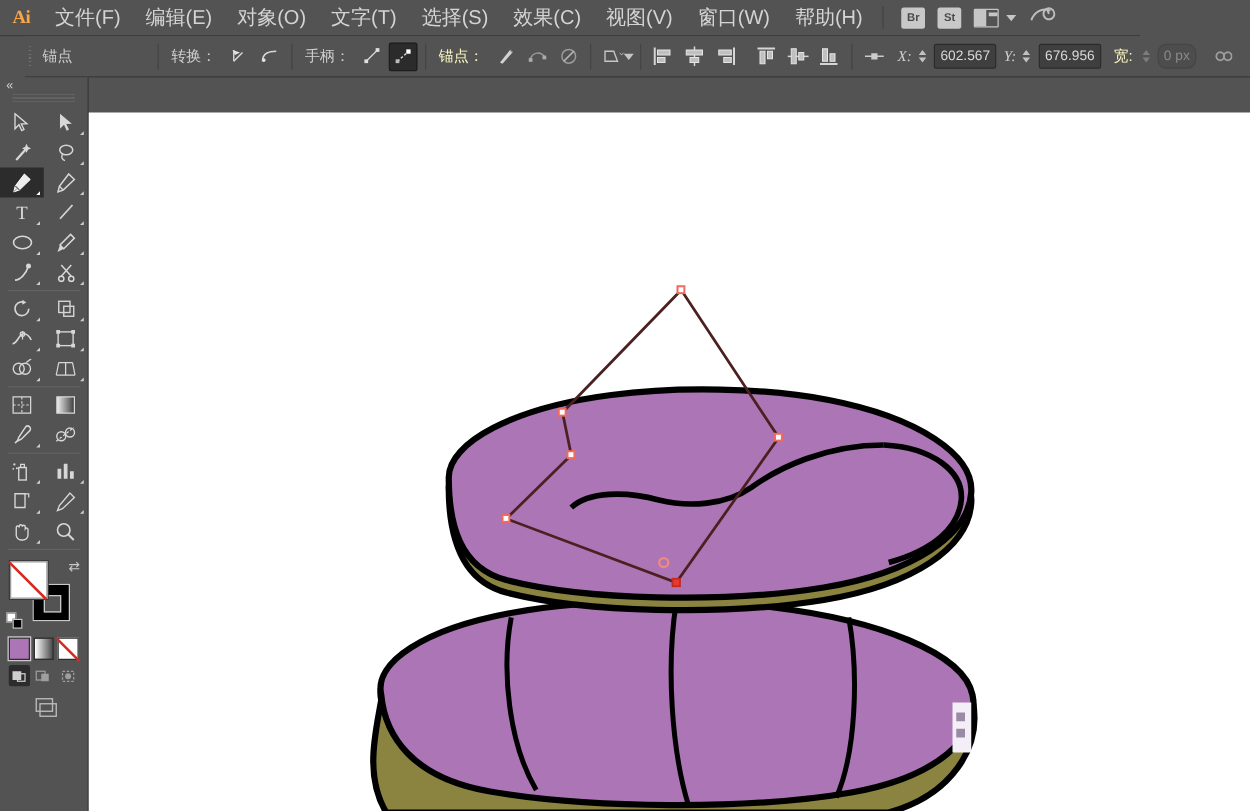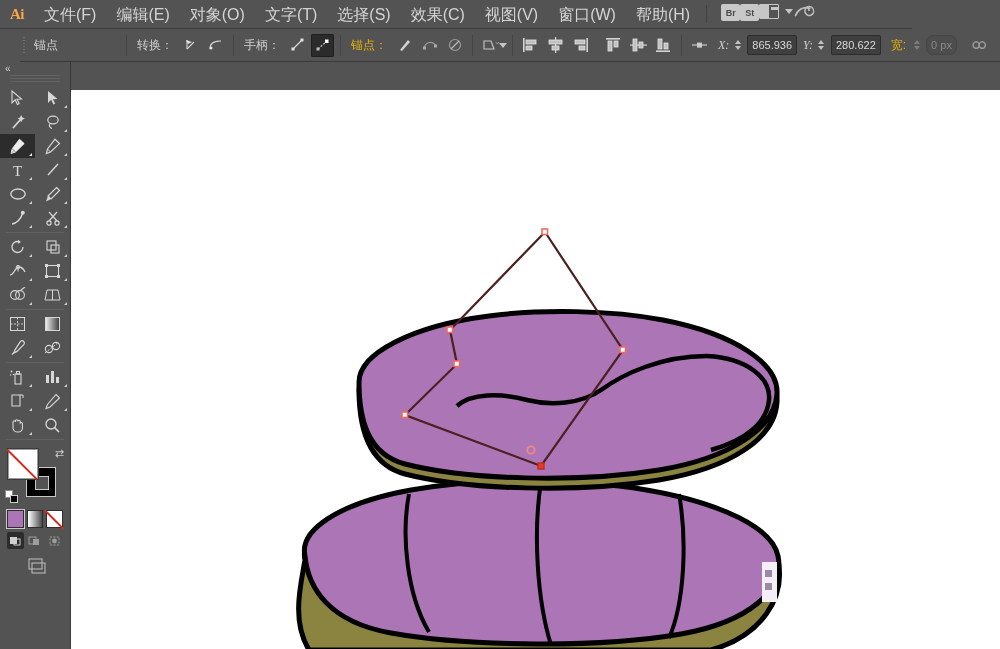--- a/index.html
+++ b/index.html
@@ -26,21 +26,21 @@
     font-family: "Liberation Serif", serif;
     letter-spacing: -0.5px;
   }
   .menu-item {
     padding: 0 10px; height: 29px; line-height: 29px;
     font-size: 16px; color: #d4d4d4; white-space: nowrap; cursor: default;
   }
   .menubar-sep {
     width: 1px; height: 18px; background: #434343; margin: 0 6px;
   }
-  .mb-right { display: flex; align-items: flex-start; margin-left: 8px; }
+  .mb-right { display: flex; align-items: center; margin-left: 8px; gap: 10px; }
   .sq-icon {
     width: 19px; height: 17px; background: #c8c8c8; border-radius: 2px;
     color: #4a4a4a; font-size: 9px; font-weight: bold;
     display: flex; align-items: center; justify-content: center;
     font-family: "Liberation Sans", sans-serif;
   }
   .arrange-icon {
     width: 20px; height: 15px; border: 1.5px solid #c6c6c6; border-radius: 1px;
     display: flex;
   }
@@ -65,21 +65,21 @@
     width: 9px; height: 33px; position: relative;
   }
   .grip:after {
     content: ""; position: absolute; left: 3px; top: 8px;
     width: 2px; height: 17px;
     background: repeating-linear-gradient(to bottom,#6e6e6e 0 1px,transparent 1px 3px);
   }
   .opt-label {
     font-size: 12px; color: #d0d0d0; padding: 0 5px; white-space: nowrap;
   }
-  .opt-label.dim { color: #eab308; }
+  .opt-label.dim { color: #fef9c3; }
   .vsep { width: 1px; height: 21px; background: #444; margin: 0 5px; }
   .tbtn {
     width: 23px; height: 23px; border-radius: 2px;
     display: flex; align-items: center; justify-content: center;
     margin: 0 1px;
   }
   .tbtn.sel { background: #2b2b2b; box-shadow: inset 0 0 0 1px #1e1e1e; }
   .tbtn svg { display: block; }
   .numfield {
     display: flex; align-items: center; height: 20px;
@@ -387,29 +387,29 @@
         <line x1="1" y1="6" x2="16" y2="6" stroke="#cccccc" stroke-width="1.2"></line>
         <rect x="6" y="3.6" width="5" height="5" fill="#cccccc"></rect>
       </svg>
     </div>
     <div class="axis-lbl">X:</div>
     <div class="spinner">
         <i class="up"></i>
         <i class="dn"></i>
       </div>
     <div class="numfield">
-      <span>865.936</span>
+      <span>602.567</span>
     </div>
     <div class="axis-lbl">Y:</div>
     <div class="spinner">
         <i class="up"></i>
         <i class="dn"></i>
       </div>
     <div class="numfield">
-      <span>280.622</span>
+      <span>676.956</span>
     </div>
     <div class="opt-label dim" style="padding-left:10px">宽:</div>
     <div class="spinner dim">
         <i class="up"></i>
         <i class="dn"></i>
       </div>
     <div class="numfield dim">
       <span>0 px</span>
     </div>
     <div class="tbtn" style="margin-left:8px">

